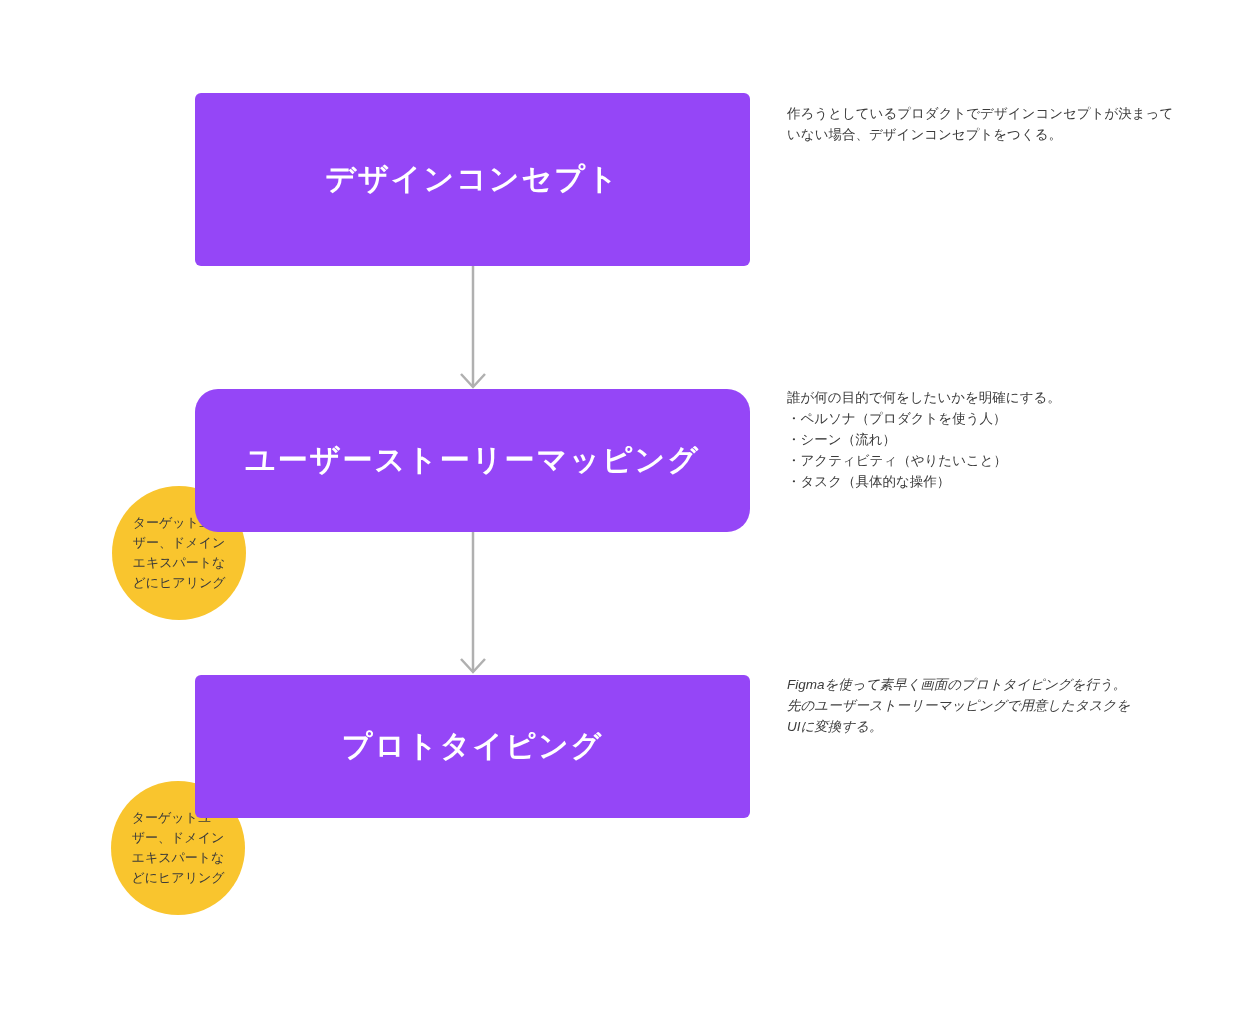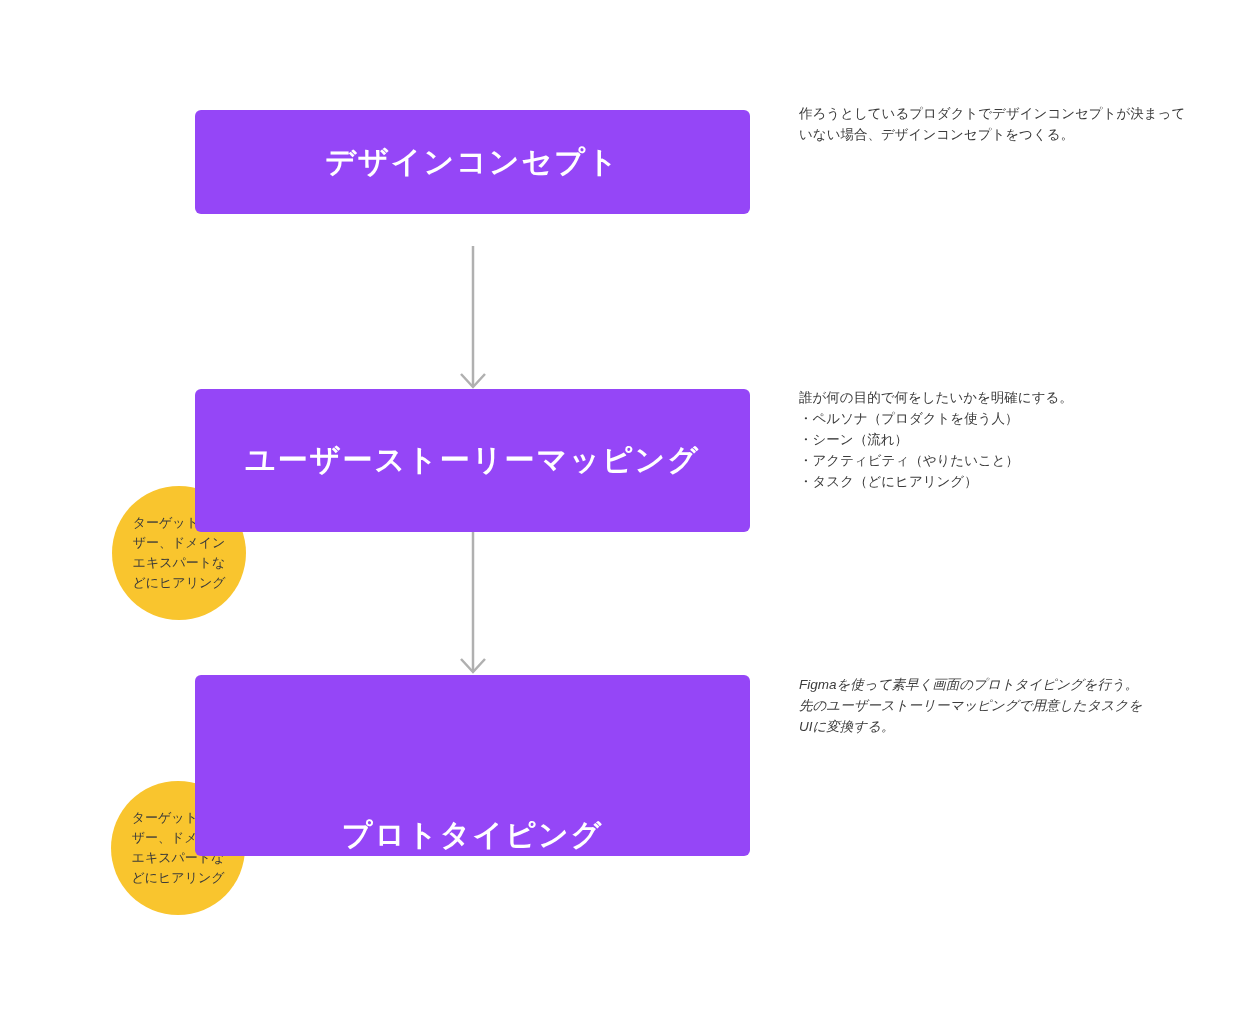--- a/index.html
+++ b/index.html
@@ -26,23 +26,23 @@
     align-items: center;
     justify-content: center;
   }
   .node-label {
     color: #ffffff;
     font-size: 30px;
     font-weight: 700;
     letter-spacing: 2px;
     white-space: nowrap;
   }
-  .node-1 { top: 110px; height: 104px; font-family: Liberation Serif, serif; }
-  .node-2 { top: 389px; height: 143px; }
-  .node-3 { top: 675px; height: 181px; align-items: flex-end; }
+  .node-1 { top: 93px; height: 173px; font-family: Liberation Serif, serif; }
+  .node-2 { top: 389px; height: 143px; border-radius: 23px; }
+  .node-3 { top: 675px; height: 143px; }
 
   .arrow {
     position: absolute;
     left: 457px;
     width: 32px;
     z-index: 1;
   }
   .arrow-1 { top: 246px; height: 143px; }
   .arrow-2 { top: 532px; height: 142px; }
 
@@ -73,21 +73,21 @@
     width: 455px;
     color: #3b3b3b;
     font-size: 13.5px;
     line-height: 21px;
     z-index: 1;
   }
   .annotation-1 { top: 103px; }
   .annotation-2 { top: 387px; }
   .annotation-3 { top: 674px; font-style: italic; }
   .annotation p {
-    margin: 0 0 21px 12px;
+    margin: 0 0 21px 0;
     white-space: pre-line;
   }
   .annotation p:last-child { margin-bottom: 0; }
 </style>
 </head>
 <body>
 
 <div class="canvas">
 
   <div class="sticky-circle sticky-circle-1">
@@ -124,21 +124,21 @@
 
   <div class="annotation annotation-1">
     <p>作ろうとしているプロダクトでデザインコンセプトが決まって
 いない場合、デザインコンセプトをつくる。</p>
   </div>
   <div class="annotation annotation-2">
     <p>誰が何の目的で何をしたいかを明確にする。
 ・ペルソナ（プロダクトを使う人）
 ・シーン（流れ）
 ・アクティビティ（やりたいこと）
-・タスク（どにヒアリング）</p>
+・タスク（具体的な操作）</p>
   </div>
   <div class="annotation annotation-3">
     <p>Figmaを使って素早く画面のプロトタイピングを行う。
 先のユーザーストーリーマッピングで用意したタスクを
 UIに変換する。</p>
   </div>
 
 </div>
 
 </body></html>

